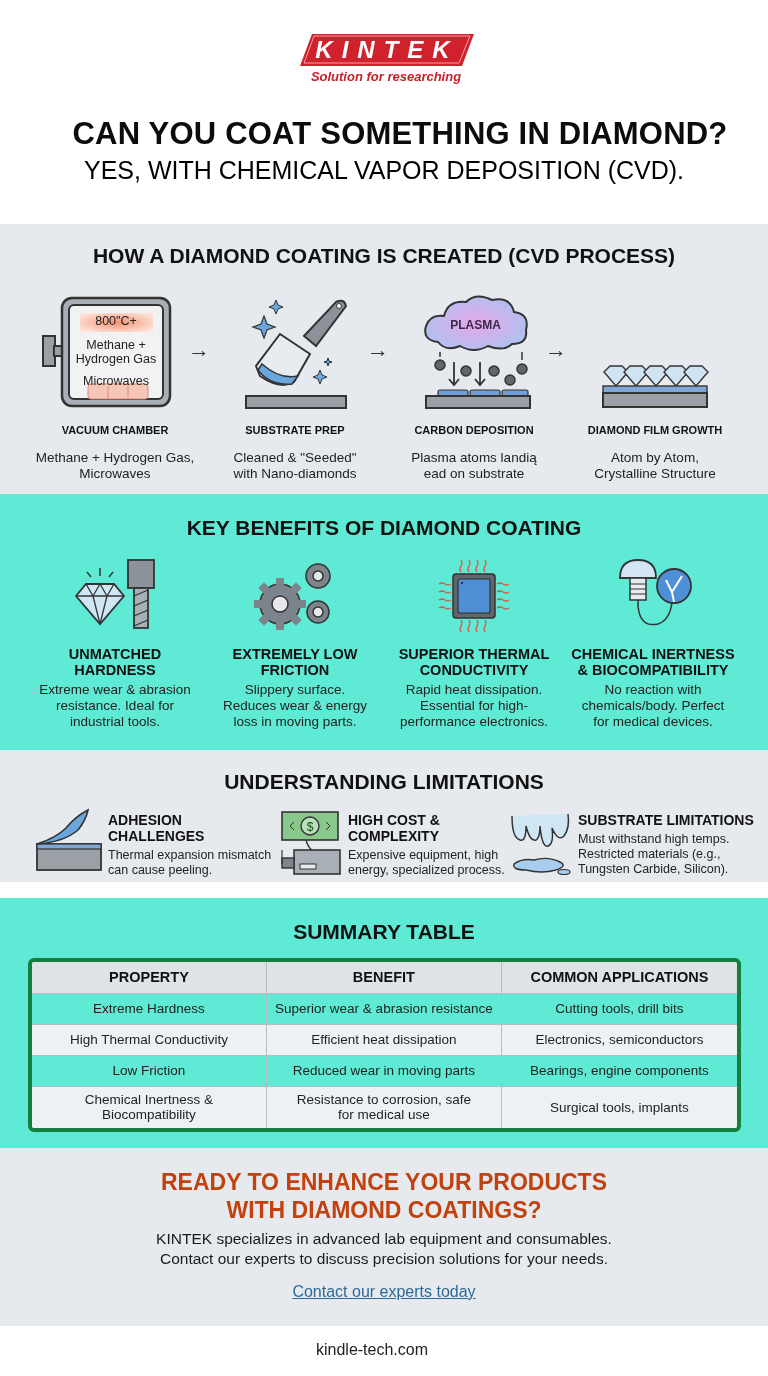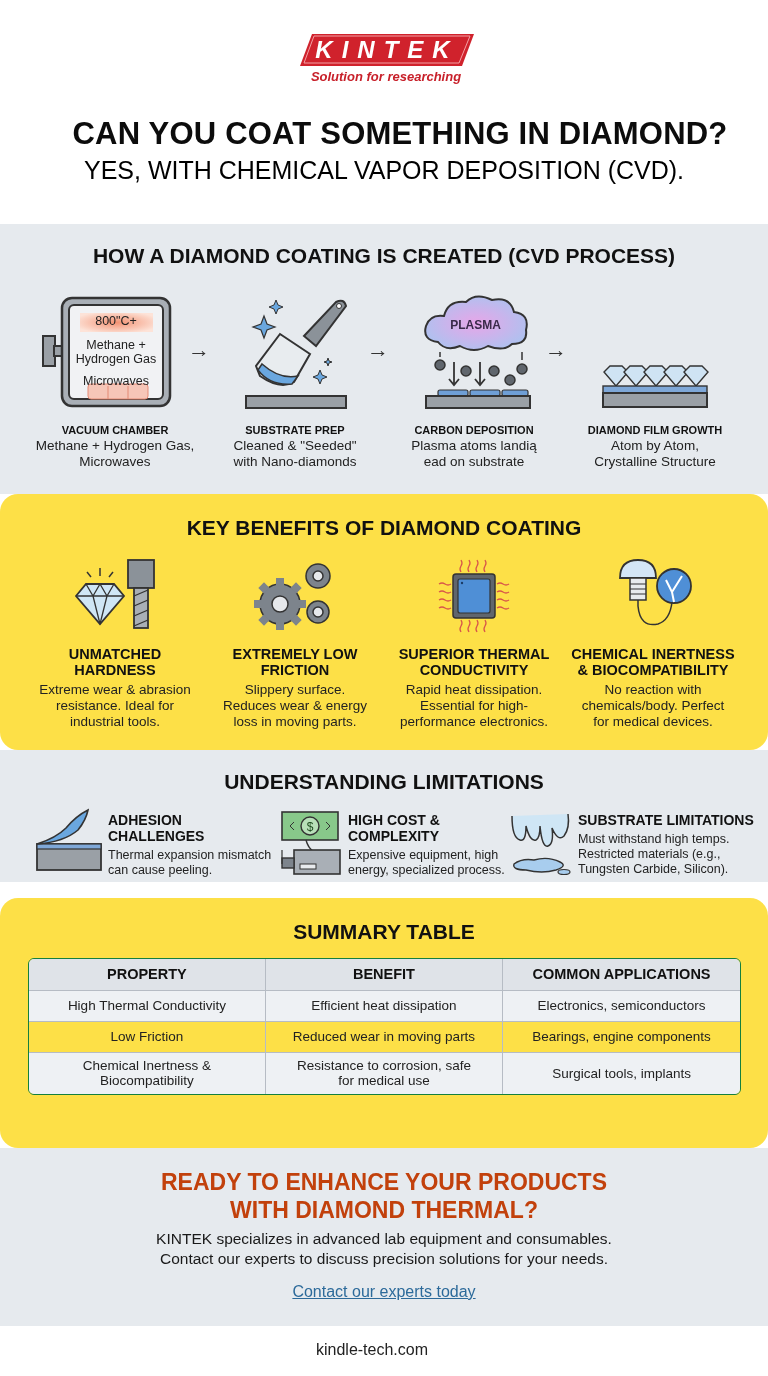--- a/index.html
+++ b/index.html
@@ -11,42 +11,42 @@
   .logo-text { position: absolute; left: 0; top: 0; width: 178px; height: 36px; line-height: 36px; text-align: center;
     font-weight: 700; font-style: italic; font-size: 24px; letter-spacing: 9px; color: #fff; }
   .logo-tag { position: absolute; left: 286px; top: 69px; width: 200px; text-align: center;
     font-size: 13px; font-style: italic; font-weight: 700; color: #c8202a; }
 
   .h-title { left: 16px; top: 116px; width: 768px; text-align: center; font-size: 31px; font-weight: 700; color: #0c0c0c; letter-spacing: 0.2px; }
   .h-sub { left: 0; top: 156px; width: 768px; text-align: center; font-size: 25px; color: #000000; }
 
   .band { position: absolute; left: 0; width: 768px; }
   .gray { background: #e6eaee; }
-  .white { background: #fde047; border-radius: 18px; }
+  .white { background: #5eead4; }
 
   .sec-title { position: absolute; left: 0; width: 768px; text-align: center; font-size: 21px; font-weight: 700; color: #111; }
 
   
   .step { position: absolute; width: 190px; text-align: center; }
   .step-title { font-size: 11px; font-weight: 700; color: #111; }
-  .step-desc { font-size: 13.5px; line-height: 16px; color: #222; margin-top: 2px; }
+  .step-desc { font-size: 13.5px; line-height: 16px; color: #222; margin-top: 14px; }
   .arrow { position: absolute; font-size: 22px; color: #333; }
 
   
   .benefit { position: absolute; width: 190px; text-align: center; }
   .ben-title { font-size: 14.5px; font-weight: 700; line-height: 16px; color: #111; }
   .ben-desc { font-size: 13.5px; line-height: 16px; color: #222; margin-top: 4px; }
 
   
   .lim { position: absolute; }
   .lim-title { font-size: 14px; font-weight: 700; line-height: 16px; color: #111; }
   .lim-desc { font-size: 12.5px; line-height: 15px; color: #222; margin-top: 4px; }
 
   
-  .tbl { position: absolute; left: 28px; top: 958px; width: 713px; border: 1px solid #15803d; border-radius: 6px; overflow: hidden; border-collapse: separate; border-spacing: 0; }
+  .tbl { position: absolute; left: 28px; top: 958px; width: 713px; border: 4px solid #15803d; border-radius: 6px; overflow: hidden; border-collapse: separate; border-spacing: 0; }
   .tbl table { width: 100%; border-collapse: collapse; }
   .tbl th { background: #dfe3e8; height: 31px; font-size: 14.5px; font-weight: 700; color: #111; border-right: 1px solid #b6bcc4; border-bottom: 1px solid #b6bcc4; }
   .tbl td { font-size: 13.5px; color: #222; text-align: center; border-right: 1px solid #b6bcc4; border-bottom: 1px solid #b6bcc4; height: 31px; line-height: 15px; }
   .tbl tr td:last-child, .tbl tr th:last-child { border-right: none; }
   .tbl tr:last-child td { border-bottom: none; height: 42px; }
   .tbl tr.alt td { background: #eef1f4; }
 
   
   .cta-title { left: 0; top: 1168px; width: 768px; text-align: center; font-size: 23px; font-weight: 700; line-height: 28px; color: #c2410c; }
   .cta-desc { left: 0; top: 1229px; width: 768px; text-align: center; font-size: 15.5px; line-height: 20px; color: #1a1a1a; }
@@ -386,20 +386,25 @@
         <col style="width:238px">
       </colgroup>
     <thead>
       <tr>
         <th>PROPERTY</th>
         <th>BENEFIT</th>
         <th>COMMON APPLICATIONS</th>
       </tr>
     </thead>
     <tbody>
+      <tr>
+        <td>Extreme Hardness</td>
+        <td>Superior wear &amp; abrasion resistance</td>
+        <td>Cutting tools, drill bits</td>
+      </tr>
       <tr class="alt">
         <td>High Thermal Conductivity</td>
         <td>Efficient heat dissipation</td>
         <td>Electronics, semiconductors</td>
       </tr>
       <tr>
         <td>Low Friction</td>
         <td>Reduced wear in moving parts</td>
         <td>Bearings, engine components</td>
       </tr>
@@ -414,21 +419,21 @@
           </td>
         <td>Surgical tools, implants</td>
       </tr>
     </tbody>
   </table>
 </div>
 
 <section class="band gray" style="top:1148px;height:178px"></section>
 <div class="abs cta-title">
   <div>READY TO ENHANCE YOUR PRODUCTS</div>
-  <div>WITH DIAMOND THERMAL?</div>
+  <div>WITH DIAMOND COATINGS?</div>
 </div>
 <div class="abs cta-desc">
   <div>KINTEK specializes in advanced lab equipment and consumables.</div>
   <div>Contact our experts to discuss precision solutions for your needs.</div>
 </div>
 <a class="abs cta-link">Contact our experts today</a>
 
 <div class="abs footer">kindle-tech.com</div>
 
 </body></html>

